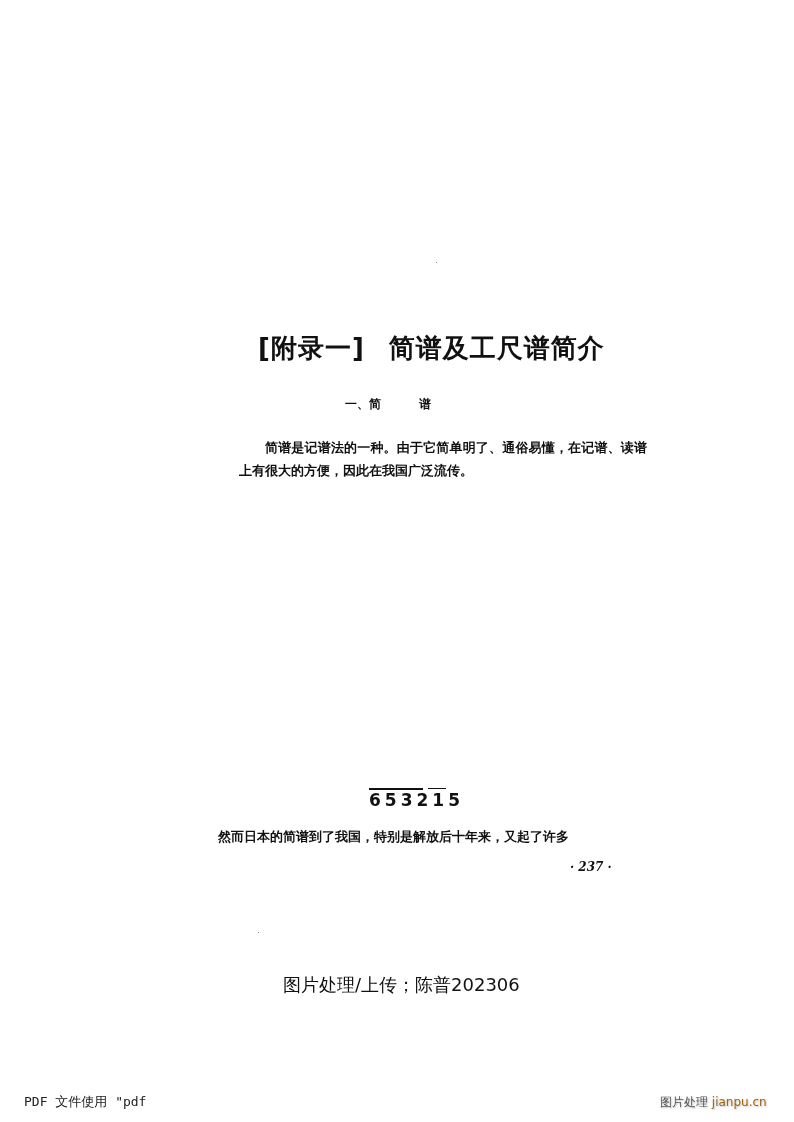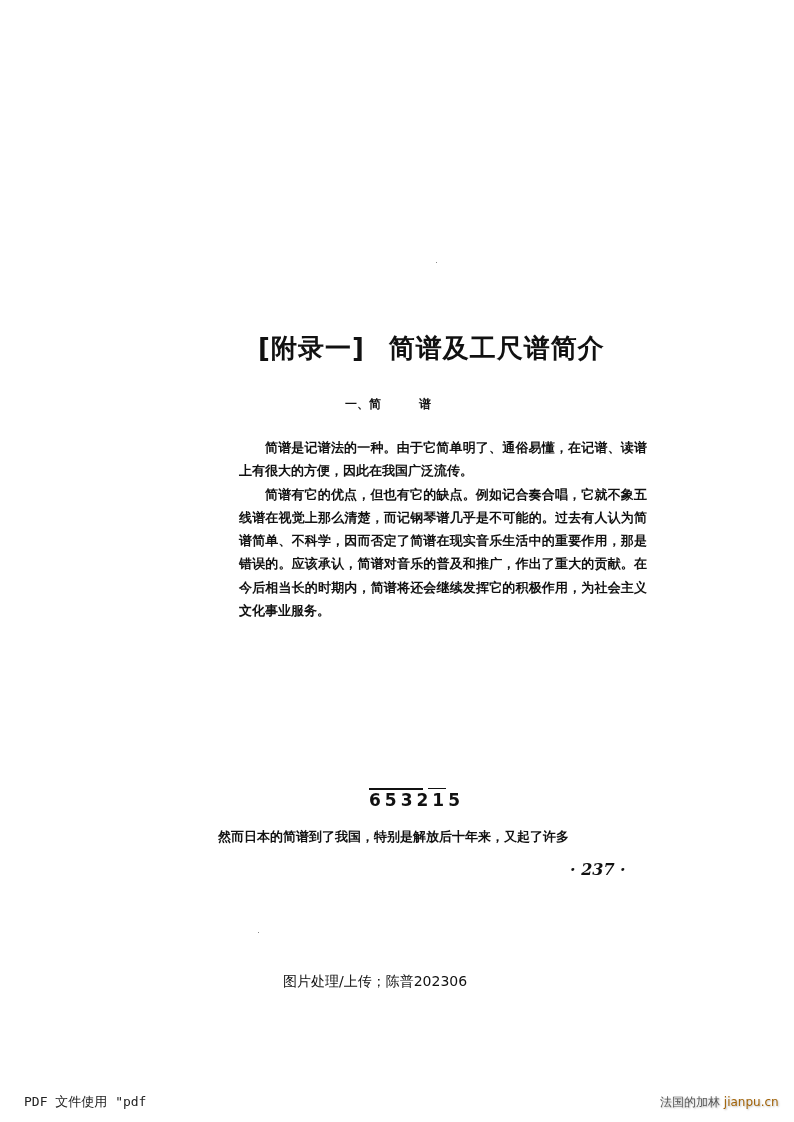--- a/index.html
+++ b/index.html
@@ -29,25 +29,25 @@
       font-family: "DejaVu Sans", sans-serif; font-size: 17px; font-weight: bold; letter-spacing: 4px;
     }
     .notation .bar1 { position: absolute; left: 0; top: -2px; width: 54px; height: 2px; background: #111; }
     .notation .bar2 { position: absolute; left: 59px; top: -2px; width: 18px; height: 1px; background: #111; }
     .last-line {
       position: absolute; left: 218px; top: 828px; width: 380px;
       font-family: "DejaVu Sans", sans-serif; font-size: 13px; font-weight: bold; white-space: nowrap;
     }
     .page-number {
       position: absolute; left: 570px; top: 860px;
-      font-family: "DejaVu Serif", serif; font-style: italic; font-weight: bold; font-size: 16px;
+      font-family: "DejaVu Serif", serif; font-style: italic; font-weight: bold; font-size: 12px;
     }
     .credit {
       position: absolute; left: 283px; top: 973px;
-      font-family: "DejaVu Sans", sans-serif; font-size: 14px; white-space: nowrap;
+      font-family: "DejaVu Sans", sans-serif; font-size: 18px; white-space: nowrap;
     }
     .footer-left {
       position: absolute; left: 24px; top: 1093px;
       font-family: "DejaVu Sans Mono", monospace; font-size: 13px; color: #222; white-space: nowrap;
     }
     .watermark {
       position: absolute; left: 660px; top: 1094px;
       font-family: "DejaVu Sans", sans-serif; font-size: 12px; color: #555;
       text-shadow: 1px 1px 2px #bbb; white-space: nowrap;
     }
@@ -65,35 +65,34 @@
   <div class="page-title">
     <span>[附录一]</span><span class="gap"></span><span>简谱及工尺谱简介</span>
   </div>
 
   <div class="section-title">
     <span>一、简</span><span class="sp"></span><span>谱</span>
   </div>
 
   <div class="body-text">
     <p class="indent">简谱是记谱法的一种。由于它简单明了、通俗易懂，在记谱、读谱上有很大的方便，因此在我国广泛流传。</p>
-    <p class="indent">简谱有它的优点，但也有它的缺点。例如记合奏合唱，它就不象五线谱在视觉上那么清楚，而记钢琴谱几乎是不可能的。过去有人认为简谱简单、不科学，因而否定了简谱在现实音乐生活中的重要作用，那是错误的。应该承认，简谱对音乐的普及和推广，作出了重大的贡献。在今后相当长的时期内，简谱将还会继续发挥它的积极作用，为社会主义文化事业服务。</p>
   </div>
 
   <div class="notation">
     <span class="bar1"></span>
     <span class="bar2"></span>
     <span>653215</span>
   </div>
 
   <div class="last-line">然而日本的简谱到了我国，特别是解放后十年来，又起了许多</div>
 
   <div class="page-number">· 237 ·</div>
 
   <div class="credit">图片处理/上传；陈普202306</div>
 
   <div class="footer-left">PDF 文件使用 "pdf</div>
 
   <div class="watermark">
-    <span>法国的加林</span>
+    <span>图片处理</span>
     <span class="domain">jianpu.cn</span>
   </div>
 
 </div>
 
 </body></html>

